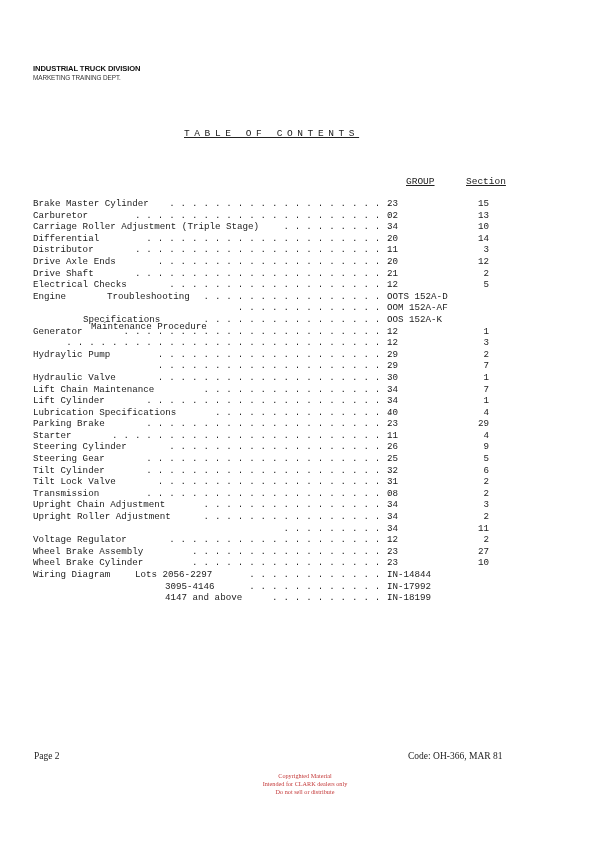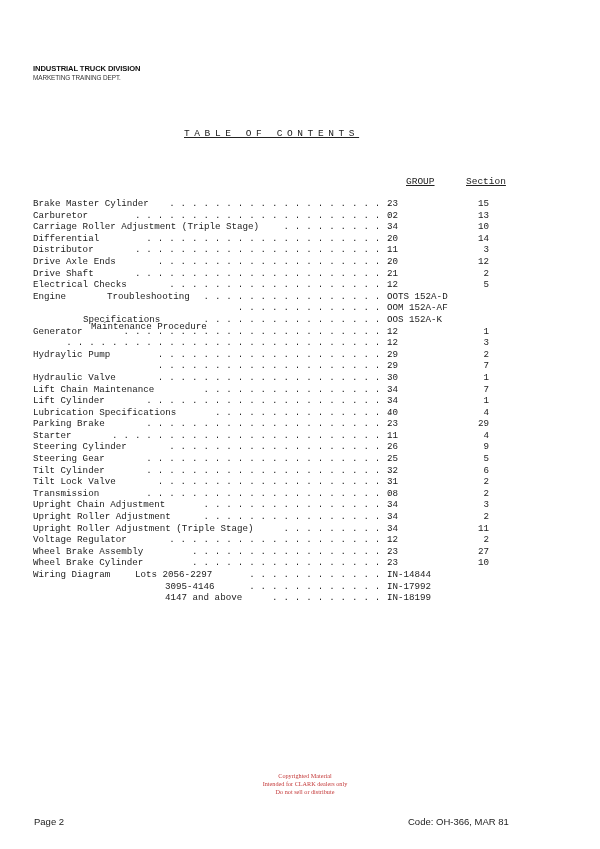--- a/index.html
+++ b/index.html
@@ -19,21 +19,21 @@
     .col-section { left: 446px; }
     .rows { position: absolute; left: 33px; top: 198px; font-family: "Liberation Mono", monospace; font-size: 9.2px; color: #222; }
     .row { position: relative; height: 11.6px; line-height: 11.6px; white-space: pre; width: 470px; }
     .row .label { position: absolute; left: 0; white-space: pre; }
     .row .sub { position: absolute; white-space: pre; }
     .row .dots {
       position: absolute; right: 111px; white-space: pre; letter-spacing: 0.2px;
     }
     .row .group { position: absolute; left: 354px; }
     .row .section { position: absolute; right: 14px; text-align: left; }
-    .footer { position: absolute; top: 816px; font-family: Liberation Sans, sans-serif; font-size: 9.5px; color: #222; }
+    .footer { position: absolute; top: 751px; font-family: Liberation Serif, serif; font-size: 9.5px; color: #222; }
     .footer-page { left: 34px; }
     .footer-code { left: 408px; }
     .copyright {
       position: absolute; left: 250px; top: 772px; width: 110px; text-align: center;
       font-family: "Liberation Serif", serif; font-size: 6.2px; line-height: 8px; color: #c43a3a;
     }
   </style>
 </head>
 <body>
 
@@ -69,21 +69,21 @@
     <div class="row"><span class="label">Lubrication Specifications</span><span class="sub" style="left: 58px;"></span><span class="dots">. . . . . . . . . . . . . . . .</span><span class="group">40</span><span class="section">4</span></div>
     <div class="row"><span class="label">Parking Brake</span><span class="sub" style="left: 58px;"></span><span class="dots">. . . . . . . . . . . . . . . . . . . . . .</span><span class="group">23</span><span class="section">29</span></div>
     <div class="row"><span class="label">Starter</span><span class="sub" style="left: 58px;"></span><span class="dots">. . . . . . . . . . . . . . . . . . . . . . . . .</span><span class="group">11</span><span class="section">4</span></div>
     <div class="row"><span class="label">Steering Cylinder</span><span class="sub" style="left: 58px;"></span><span class="dots">. . . . . . . . . . . . . . . . . . . .</span><span class="group">26</span><span class="section">9</span></div>
     <div class="row"><span class="label">Steering Gear</span><span class="sub" style="left: 58px;"></span><span class="dots">. . . . . . . . . . . . . . . . . . . . . .</span><span class="group">25</span><span class="section">5</span></div>
     <div class="row"><span class="label">Tilt Cylinder</span><span class="sub" style="left: 58px;"></span><span class="dots">. . . . . . . . . . . . . . . . . . . . . .</span><span class="group">32</span><span class="section">6</span></div>
     <div class="row"><span class="label">Tilt Lock Valve</span><span class="sub" style="left: 58px;"></span><span class="dots">. . . . . . . . . . . . . . . . . . . . .</span><span class="group">31</span><span class="section">2</span></div>
     <div class="row"><span class="label">Transmission</span><span class="sub" style="left: 58px;"></span><span class="dots">. . . . . . . . . . . . . . . . . . . . . .</span><span class="group">08</span><span class="section">2</span></div>
     <div class="row"><span class="label">Upright Chain Adjustment</span><span class="sub" style="left: 58px;"></span><span class="dots">. . . . . . . . . . . . . . . . .</span><span class="group">34</span><span class="section">3</span></div>
     <div class="row"><span class="label">Upright Roller Adjustment</span><span class="sub" style="left: 58px;"></span><span class="dots">. . . . . . . . . . . . . . . . .</span><span class="group">34</span><span class="section">2</span></div>
-    <div class="row"><span class="label">Upright Roller Adjustment (Triple Stage)</span><span class="sub" style="left: 58px;"></span><span class="dots">. . . . . . . . . .</span><span class="group">34</span><span class="section">11</span></div>
+    <div class="row"><span class="sub" style="left: 58px;"></span><span class="dots">. . . . . . . . . .</span><span class="group">34</span><span class="section">11</span></div>
     <div class="row"><span class="label">Voltage Regulator</span><span class="sub" style="left: 58px;"></span><span class="dots">. . . . . . . . . . . . . . . . . . . .</span><span class="group">12</span><span class="section">2</span></div>
     <div class="row"><span class="label">Wheel Brake Assembly</span><span class="sub" style="left: 58px;"></span><span class="dots">. . . . . . . . . . . . . . . . . .</span><span class="group">23</span><span class="section">27</span></div>
     <div class="row"><span class="label">Wheel Brake Cylinder</span><span class="sub" style="left: 58px;"></span><span class="dots">. . . . . . . . . . . . . . . . . .</span><span class="group">23</span><span class="section">10</span></div>
     <div class="row"><span class="label">Wiring Diagram</span><span class="sub" style="left: 102px;">Lots 2056-2297</span><span class="dots">. . . . . . . . . . . . .</span><span class="group">IN-14844</span><span class="section"></span></div>
     <div class="row"><span class="label"></span><span class="sub" style="left: 132px;">3095-4146</span><span class="dots">. . . . . . . . . . . . .</span><span class="group">IN-17992</span><span class="section"></span></div>
     <div class="row"><span class="label"></span><span class="sub" style="left: 132px;">4147 and above</span><span class="dots">. . . . . . . . . . .</span><span class="group">IN-18199</span><span class="section"></span></div>
   </div>
 
 <div class="footer footer-page">Page 2</div>
 <div class="copyright">

